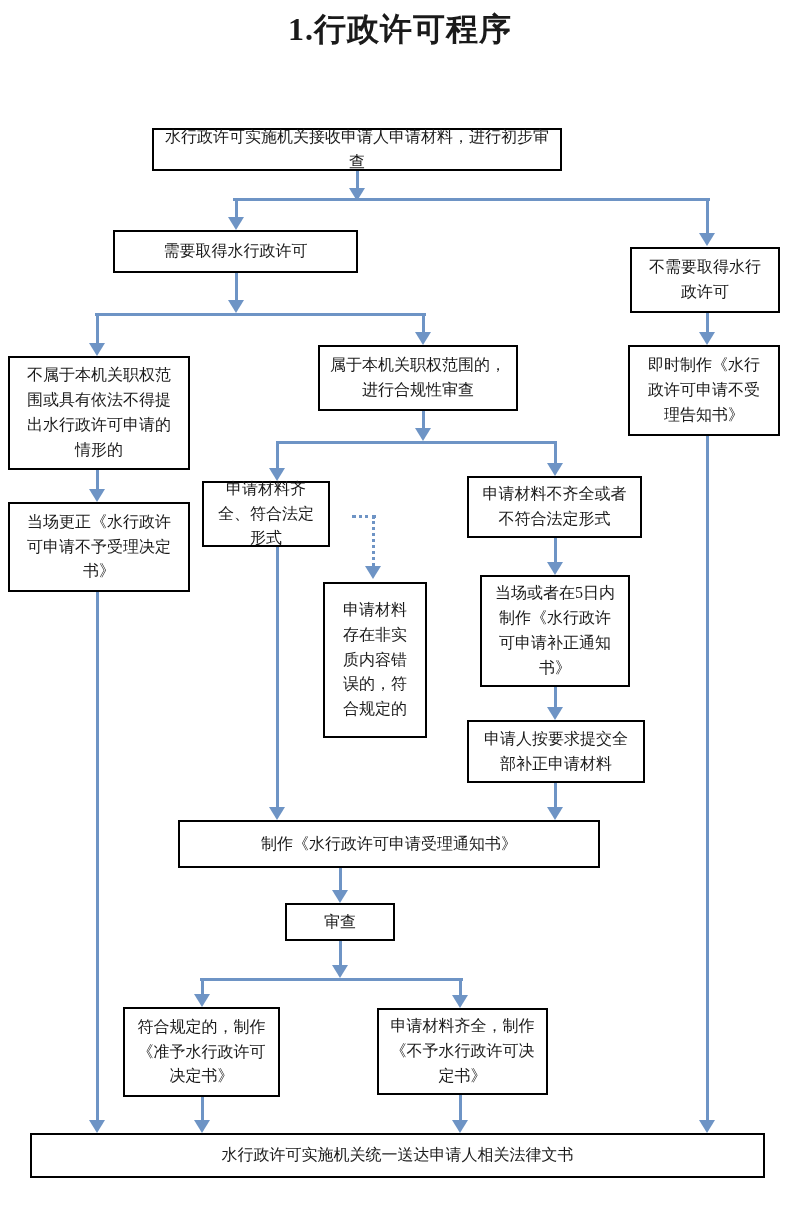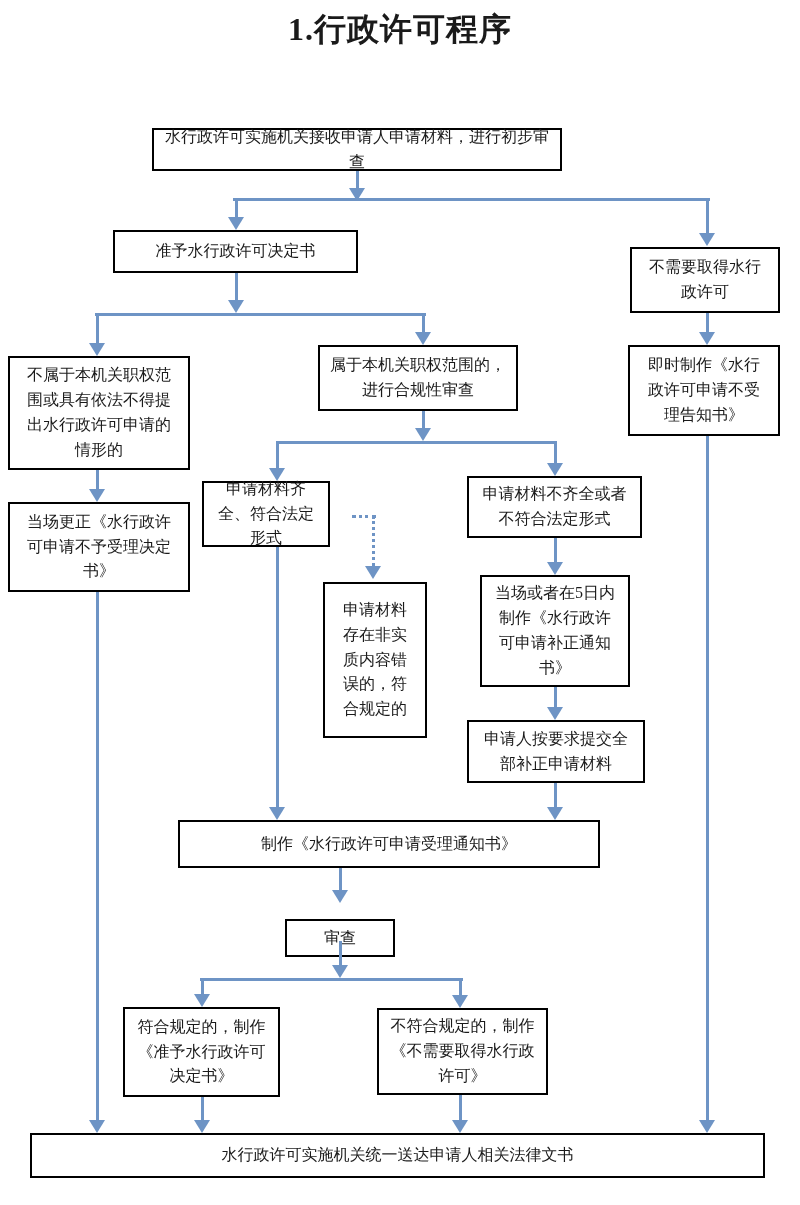--- a/index.html
+++ b/index.html
@@ -17,55 +17,55 @@
   #n-notscope  { left:8px;   top:356px; width:182px; height:114px; padding:2px 10px; }
   #n-inscope   { left:318px; top:345px; width:200px; height:66px; padding:2px 9px; }
   #n-noticena  { left:628px; top:345px; width:152px; height:91px; padding:2px 12px; }
   #n-decisionna{ left:8px;   top:502px; width:182px; height:90px; padding:2px 10px; }
   #n-complete  { left:202px; top:481px; width:128px; height:66px; padding:2px 10px; }
   #n-incomplete{ left:467px; top:476px; width:175px; height:62px; padding:2px 9px; }
   #n-onsite    { left:323px; top:582px; width:104px; height:156px; padding:2px 12px; }
   #n-suppl     { left:480px; top:575px; width:150px; height:112px; padding:2px 11px; }
   #n-submit    { left:467px; top:720px; width:178px; height:63px; padding:2px 9px; }
   #n-accept    { left:178px; top:820px; width:422px; height:48px; }
-  #n-review    { left:285px; top:903px; width:110px; height:38px;margin-top:16px; }
+  #n-review    { left:285px; top:903px; width:110px; height:38px; }
   #n-approve   { left:123px; top:1007px; width:157px; height:90px; padding:2px 10px; }
   #n-deny      { left:377px; top:1008px; width:171px; height:87px; padding:2px 10px; }
   #n-deliver   { left:30px;  top:1133px; width:735px; height:45px; }
   
   .lv { position:absolute; width:3px; background:var(--conn); }
   .lh { position:absolute; height:3px; background:var(--conn); }
   .dv { position:absolute; width:0; border-left:3px dotted var(--conn); }
   .dh { position:absolute; height:0; border-top:3px dotted var(--conn); }
   .ah { position:absolute; width:0; height:0;
         border-left:8px solid transparent; border-right:8px solid transparent;
         border-top:13px solid var(--conn); }
 </style>
 </head>
 <body>
 
 <div class="canvas">
   <h1 class="title">1.行政许可程序</h1>
 
   <div class="node" id="n-receive">水行政许可实施机关接收申请人申请材料，进行初步审查</div>
-  <div class="node" id="n-need">准予水行政许可决定书</div>
+  <div class="node" id="n-need">需要取得水行政许可</div>
   <div class="node" id="n-noneed">不需要取得水行政许可</div>
   <div class="node" id="n-notscope">不属于本机关职权范围或具有依法不得提出水行政许可申请的情形的</div>
   <div class="node" id="n-inscope">属于本机关职权范围的，进行合规性审查</div>
   <div class="node" id="n-noticena">即时制作《水行政许可申请不受理告知书》</div>
   <div class="node" id="n-decisionna">当场更正《水行政许可申请不予受理决定书》</div>
   <div class="node" id="n-complete">申请材料齐全、符合法定形式</div>
   <div class="node" id="n-incomplete">申请材料不齐全或者不符合法定形式</div>
   <div class="node" id="n-onsite">申请材料存在非实质内容错误的，符合规定的</div>
   <div class="node" id="n-suppl">当场或者在5日内制作《水行政许可申请补正通知书》</div>
   <div class="node" id="n-submit">申请人按要求提交全部补正申请材料</div>
   <div class="node" id="n-accept">制作《水行政许可申请受理通知书》</div>
   <div class="node" id="n-review">审查</div>
   <div class="node" id="n-approve">符合规定的，制作《准予水行政许可决定书》</div>
-  <div class="node" id="n-deny">不符合规定的，制作《不需要取得水行政许可》</div>
+  <div class="node" id="n-deny">申请材料齐全，制作《不予水行政许可决定书》</div>
   <div class="node" id="n-deliver">水行政许可实施机关统一送达申请人相关法律文书</div>
 
   <div id="connectors">
       <div class="lv" style="left: 355.5px; top: 171px; height: 19px;"></div>
       <div class="ah" style="left: 349px; top: 188px;"></div>
       <div class="lh" style="left: 232.5px; top: 197.5px; width: 477px;"></div>
       <div class="lv" style="left: 234.5px; top: 200px; height: 20px;"></div>
       <div class="ah" style="left: 228px; top: 217px;"></div>
       <div class="lv" style="left: 705.5px; top: 200px; height: 35px;"></div>
       <div class="ah" style="left: 699px; top: 233px;"></div>

